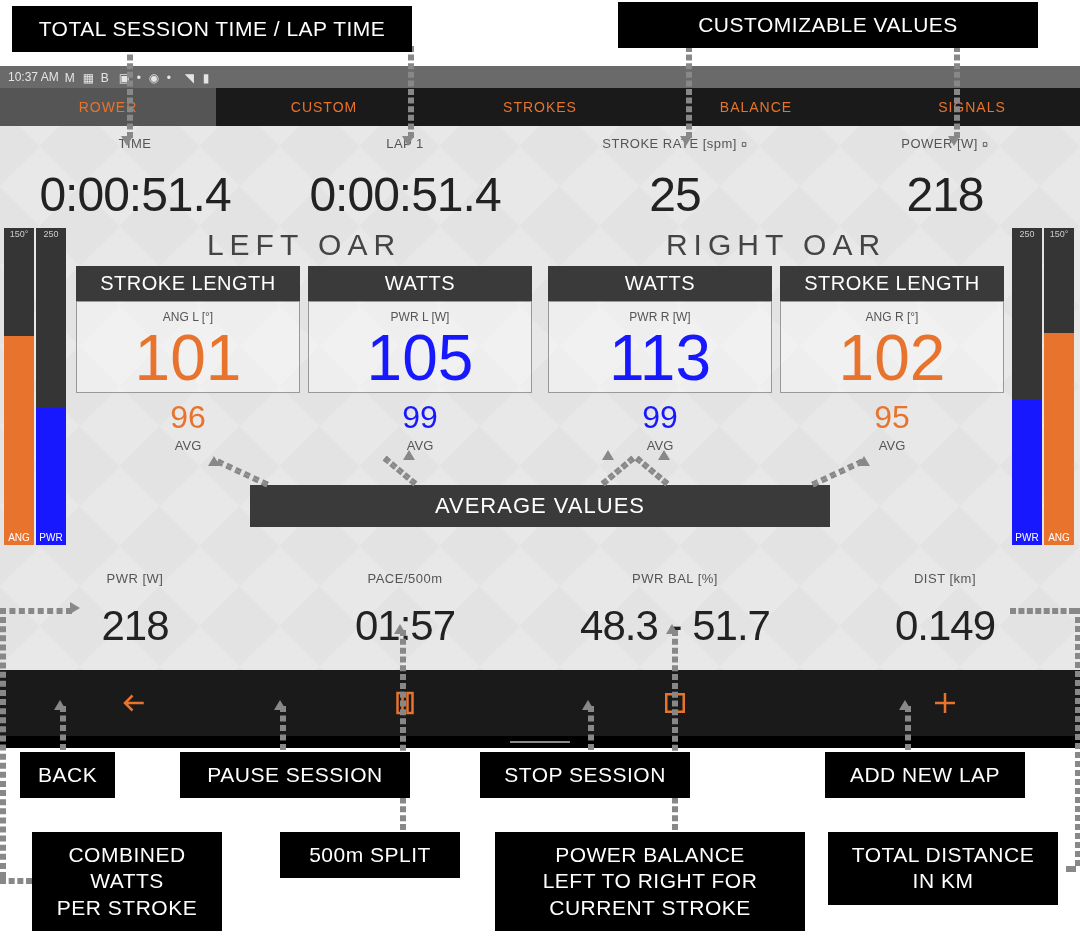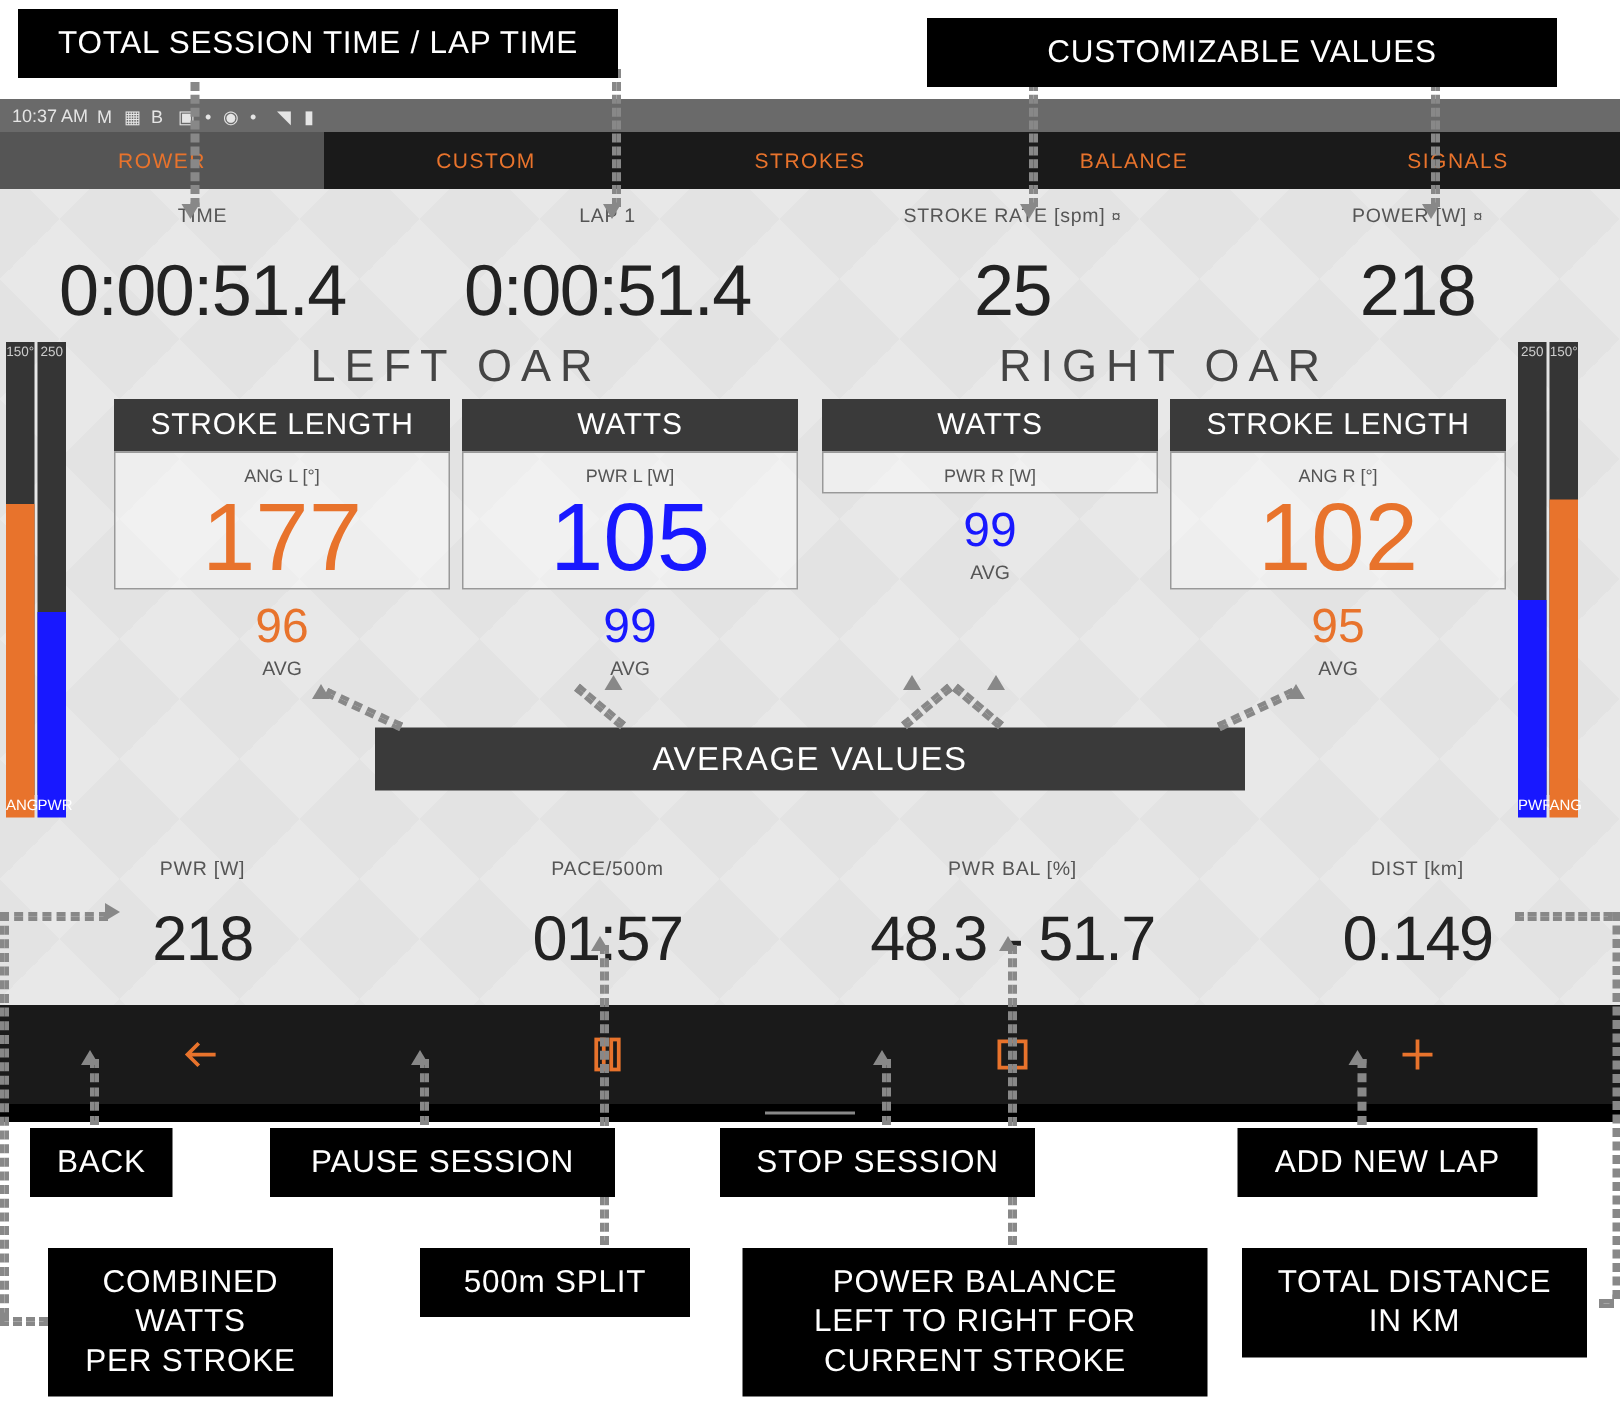--- a/index.html
+++ b/index.html
@@ -106,21 +106,21 @@
   align-items: flex-start;
   margin-top: 6px;
   padding: 0 4px;
 }
 .side-bars {
   width: 64px;
   display: flex;
   gap: 2px;
 }
 .bar-col {
-  width: 19px;
+  width: 30px;
   position: relative;
 }
 .bar-scale { font-size: 9px; color: #ccc; background:#353535; text-align:center; padding:1px 0;}
 .bar-track {
   height: 290px;
   background: #353535;
   position: relative;
   margin-top: 0;
 }
 .bar-fill-orange {
@@ -218,21 +218,21 @@
   padding: 8px 0;
   letter-spacing:1px;
   z-index: 30;
 }
 .gear { font-size: 11px; color: #555; }
 </style>
 </head>
 <body>
 
 <div class="annotation" style="left:12px; top:6px; width:400px;">TOTAL SESSION TIME / LAP TIME</div>
-<div class="annotation" style="left:618px; top:12px; width:420px;">CUSTOMIZABLE VALUES</div>
+<div class="annotation" style="left:618px; top:2px; width:420px;">CUSTOMIZABLE VALUES</div>
 
 <div class="arrow-line" style="left:127px; top:46px; width:0; height:92px; border-left-width:3px;"></div>
 <div class="arrow-head arrow-down" style="left:121px; top:136px;"></div>
 <div class="arrow-line" style="left:408px; top:46px; width:0; height:92px; border-left-width:3px;"></div>
 <div class="arrow-head arrow-down" style="left:402px; top:136px;"></div>
 <div class="arrow-line" style="left:686px; top:46px; width:0; height:92px; border-left-width:3px;"></div>
 <div class="arrow-head arrow-down" style="left:680px; top:136px;"></div>
 <div class="arrow-line" style="left:954px; top:46px; width:0; height:92px; border-left-width:3px;"></div>
 <div class="arrow-head arrow-down" style="left:948px; top:136px;"></div>
 
@@ -301,21 +301,21 @@
       </div>
     </div>
 
     <div class="oar-section">
       <div class="oar-title">LEFT OAR</div>
       <div class="oar-panels">
         <div class="oar-panel">
           <div class="oar-panel-head">STROKE LENGTH</div>
           <div class="oar-box">
             <div class="oar-box-label">ANG L [°]</div>
-            <div class="oar-big orange-v">177</div>
+            <div class="oar-big orange-v">101</div>
           </div>
           <div class="oar-avg-val orange-v">96</div>
           <div class="oar-avg-lbl">AVG</div>
         </div>
         <div class="oar-panel">
           <div class="oar-panel-head">WATTS</div>
           <div class="oar-box">
             <div class="oar-box-label">PWR L [W]</div>
             <div class="oar-big blue-v">105</div>
           </div>
@@ -325,20 +325,21 @@
       </div>
     </div>
 
     <div class="oar-section">
       <div class="oar-title">RIGHT OAR</div>
       <div class="oar-panels">
         <div class="oar-panel">
           <div class="oar-panel-head">WATTS</div>
           <div class="oar-box">
             <div class="oar-box-label">PWR R [W]</div>
+            <div class="oar-big blue-v">113</div>
           </div>
           <div class="oar-avg-val blue-v">99</div>
           <div class="oar-avg-lbl">AVG</div>
         </div>
         <div class="oar-panel">
           <div class="oar-panel-head">STROKE LENGTH</div>
           <div class="oar-box">
             <div class="oar-box-label">ANG R [°]</div>
             <div class="oar-big orange-v">102</div>
           </div>

